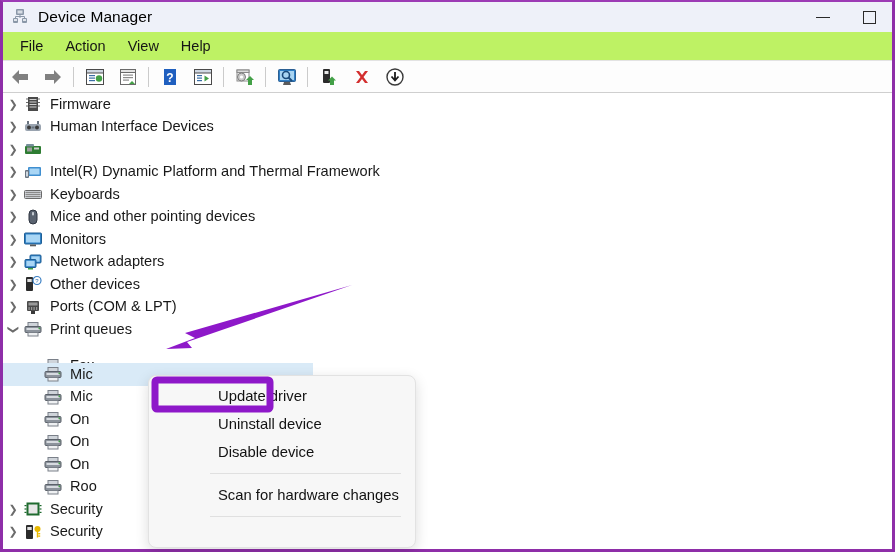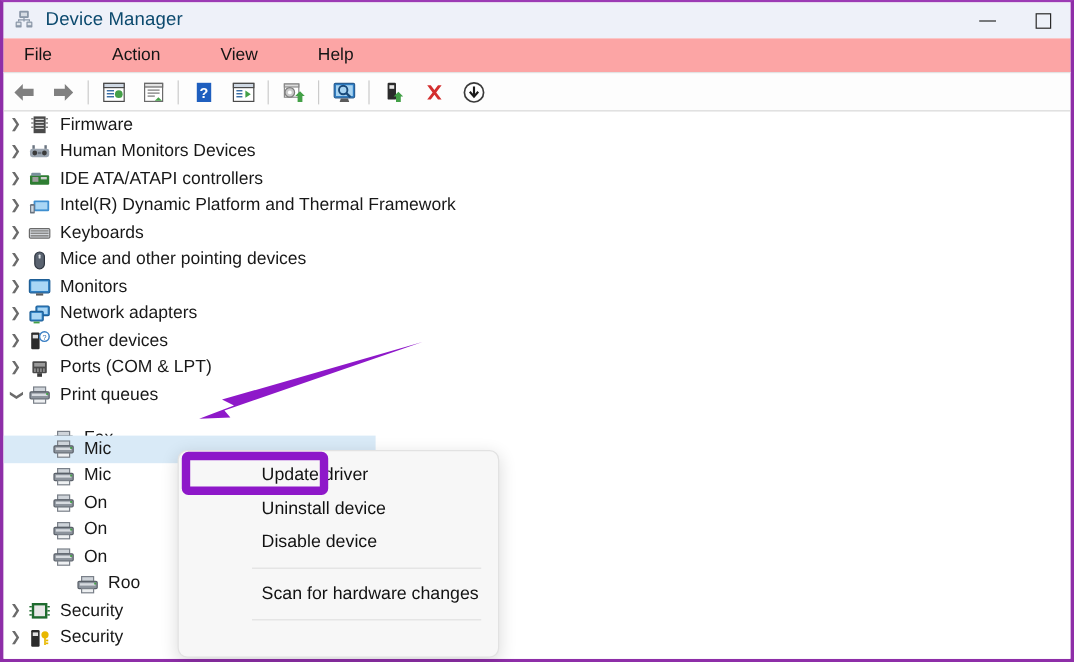--- a/index.html
+++ b/index.html
@@ -23,44 +23,43 @@
   .titlebar {
     position: absolute; left: 0; top: 0; right: 0; height: 30px;
     background: #eef1f9;
     display: flex; align-items: center;
   }
   .title-icon {
     width: 18px; height: 18px; margin-left: 8px; margin-right: 9px;
     position: relative; flex: none;
   }
   .title-text {
-    font-size: 15.5px; color: #0c4a6e; letter-spacing: .1px;
+    font-size: 15.5px; color: #000000; letter-spacing: .1px;
   }
   .win-controls {
     position: absolute; right: 0; top: 0; height: 30px;
     display: flex; align-items: center;
   }
   .win-btn {
     width: 46px; height: 30px;
     display: flex; align-items: center; justify-content: center;
   }
   .win-min {
     width: 14px; height: 1px; background: #2a2a2a;
   }
   .win-max {
     width: 13px; height: 13px; border: 1.6px solid #2a2a2a;
   }
 
   
   .menubar {
     position: absolute; left: 0; top: 30px; right: 0; height: 28px;
-    background: #fca5a5;
+    background: #bef264;
     display: flex; align-items: center;
     padding-left: 6px;
-    gap: 28px;
   }
   .menu-item {
     font-size: 14.5px; color: #151515;
     padding: 3px 11px;
   }
 
   
   .toolbar {
     position: absolute; left: 0; top: 58px; right: 0; height: 33px;
     background: #fdfdfd;
@@ -291,34 +290,33 @@
       <span class="ico">
         <svg width="20" height="18" viewBox="0 0 20 18">
             <rect x="2" y="6" width="16" height="7" rx="2" fill="#9aa4b0"></rect>
             <circle cx="6" cy="9.5" r="2" fill="#3a3a3a"></circle>
             <circle cx="14" cy="9.5" r="2" fill="#3a3a3a"></circle>
             <rect x="8.5" y="8.5" width="3" height="2" fill="#6a7480"></rect>
             <rect x="4" y="3" width="2" height="3" fill="#6a7480"></rect>
             <rect x="14" y="3" width="2" height="3" fill="#6a7480"></rect>
           </svg>
       </span>
-      <span class="rowlabel">Human Monitors Devices</span>
+      <span class="rowlabel">Human Interface Devices</span>
     </div>
 
     <div class="row" style="top:45px;">
       <span class="chev">❯</span>
       <span class="ico">
         <svg width="20" height="18" viewBox="0 0 20 18">
             <rect x="2" y="6" width="16" height="8" rx="1" fill="#2e7d32"></rect>
             <rect x="4" y="7.5" width="5" height="4" fill="#9e9e9e"></rect>
             <rect x="11" y="7.5" width="5" height="2" fill="#cfcfcf"></rect>
             <rect x="3" y="4" width="8" height="2.5" rx="1" fill="#78909c"></rect>
           </svg>
       </span>
-      <span class="rowlabel">IDE ATA/ATAPI controllers</span>
     </div>
 
     <div class="row" style="top:67.5px;">
       <span class="chev">❯</span>
       <span class="ico">
         <svg width="20" height="18" viewBox="0 0 20 18">
             <rect x="5" y="4" width="13" height="9" rx="1" fill="#3f8fd0"></rect>
             <rect x="6.5" y="5.5" width="10" height="6" fill="#a9d6f5"></rect>
             <rect x="2" y="7" width="4" height="8" rx="1" fill="#6a7480"></rect>
             <rect x="3" y="8.5" width="2" height="5" fill="#cfd8e0"></rect>
@@ -491,21 +489,21 @@
             <rect x="5" y="2.5" width="10" height="4" fill="#cfd4da" stroke="#7a8089"></rect>
             <rect x="2" y="6.5" width="16" height="6" rx="1" fill="#8c939c" stroke="#5a6069"></rect>
             <rect x="3.5" y="8" width="13" height="2" fill="#d7dbe0"></rect>
             <rect x="5" y="12.5" width="10" height="3.5" fill="#eef0f2" stroke="#7a8089"></rect>
             <rect x="15.5" y="7.5" width="1.6" height="1.6" fill="#43a047"></rect>
           </svg>
       </span>
       <span class="rowlabel">On</span>
     </div>
 
-    <div class="row" style="top:382.5px; padding-left:60px;">
+    <div class="row" style="top:382.5px; padding-left:40px;">
       <span class="ico">
         <svg width="20" height="18" viewBox="0 0 20 18">
             <rect x="5" y="2.5" width="10" height="4" fill="#cfd4da" stroke="#7a8089"></rect>
             <rect x="2" y="6.5" width="16" height="6" rx="1" fill="#8c939c" stroke="#5a6069"></rect>
             <rect x="3.5" y="8" width="13" height="2" fill="#d7dbe0"></rect>
             <rect x="5" y="12.5" width="10" height="3.5" fill="#eef0f2" stroke="#7a8089"></rect>
             <rect x="15.5" y="7.5" width="1.6" height="1.6" fill="#43a047"></rect>
           </svg>
       </span>
       <span class="rowlabel">Roo</span>

